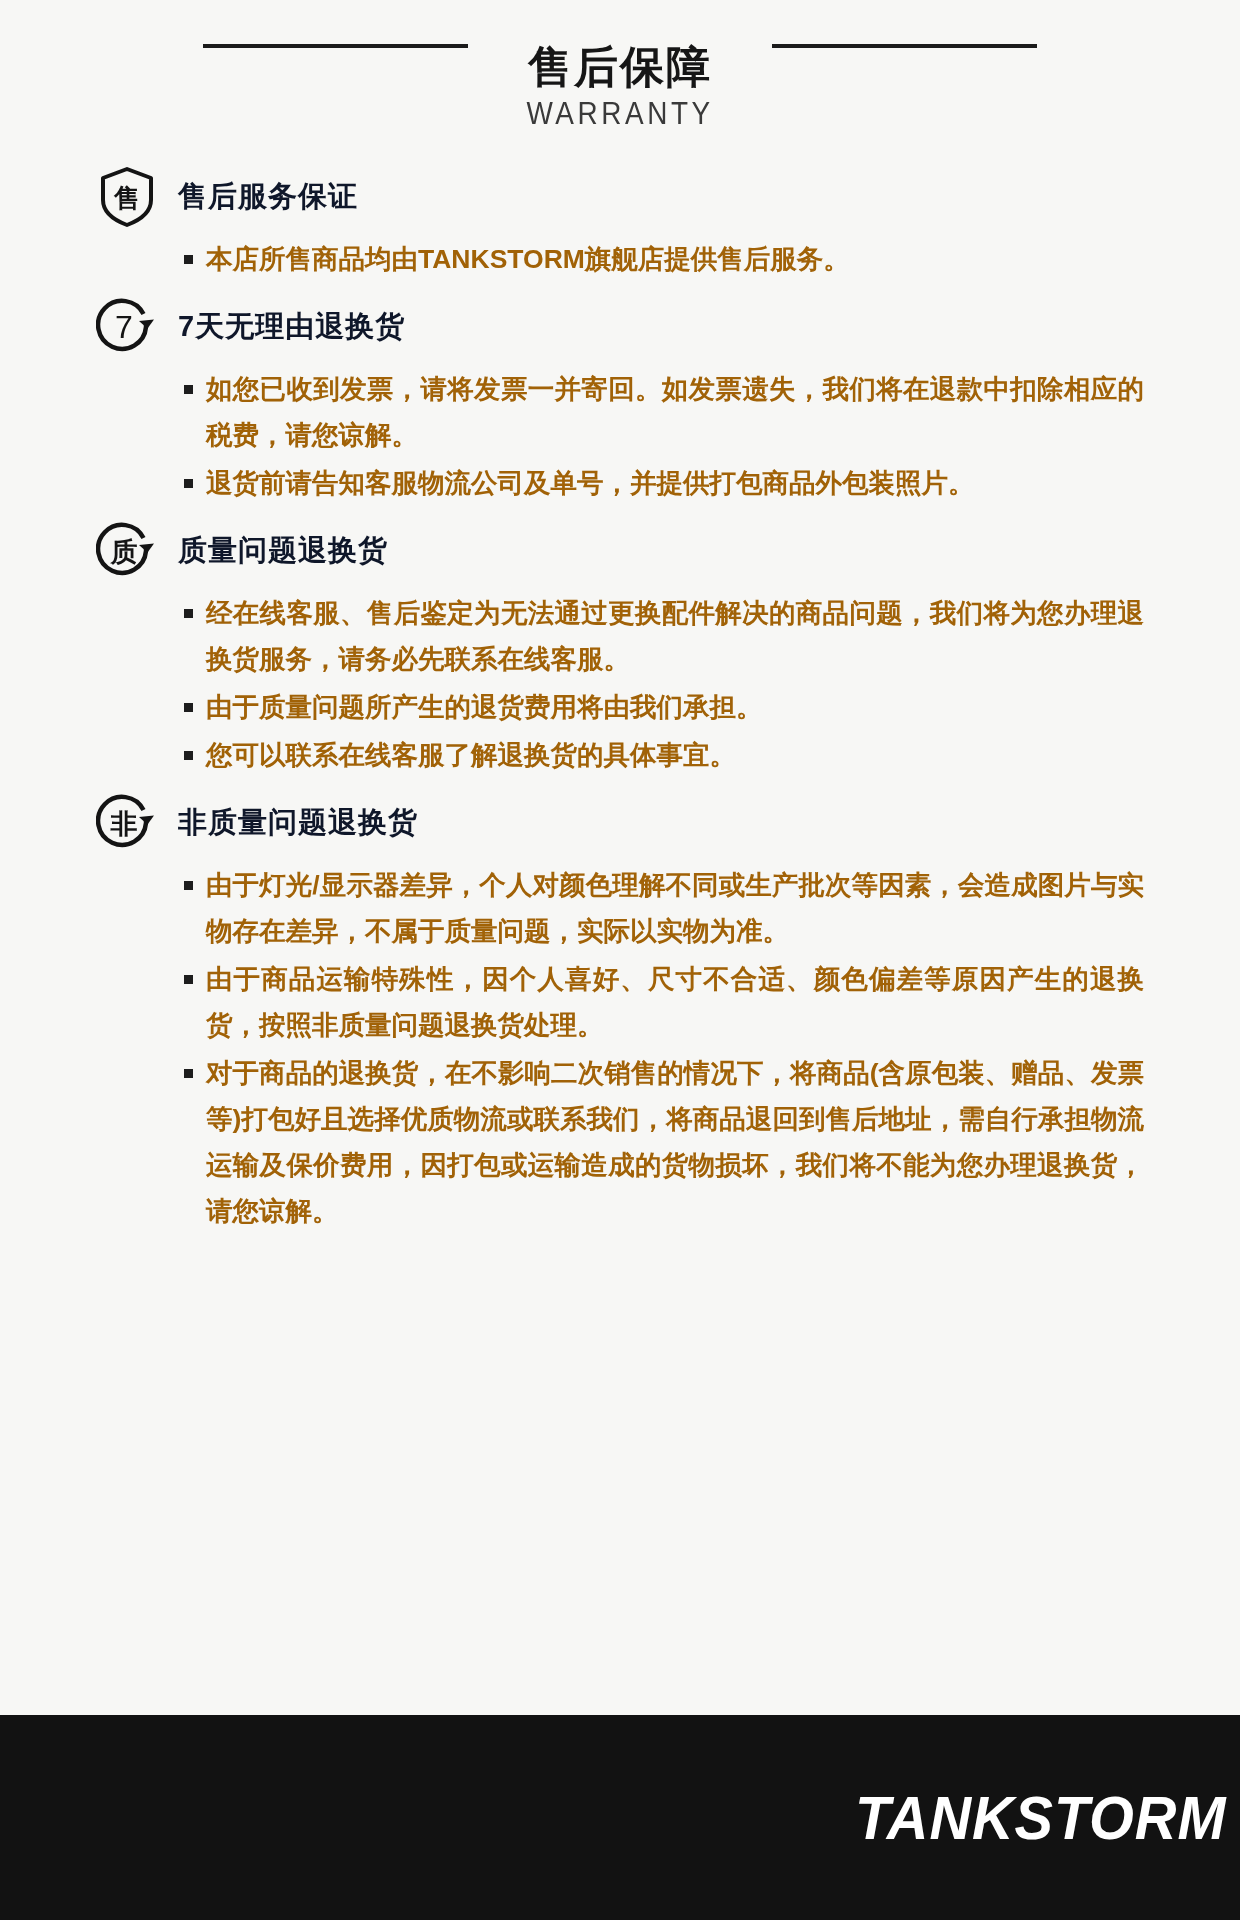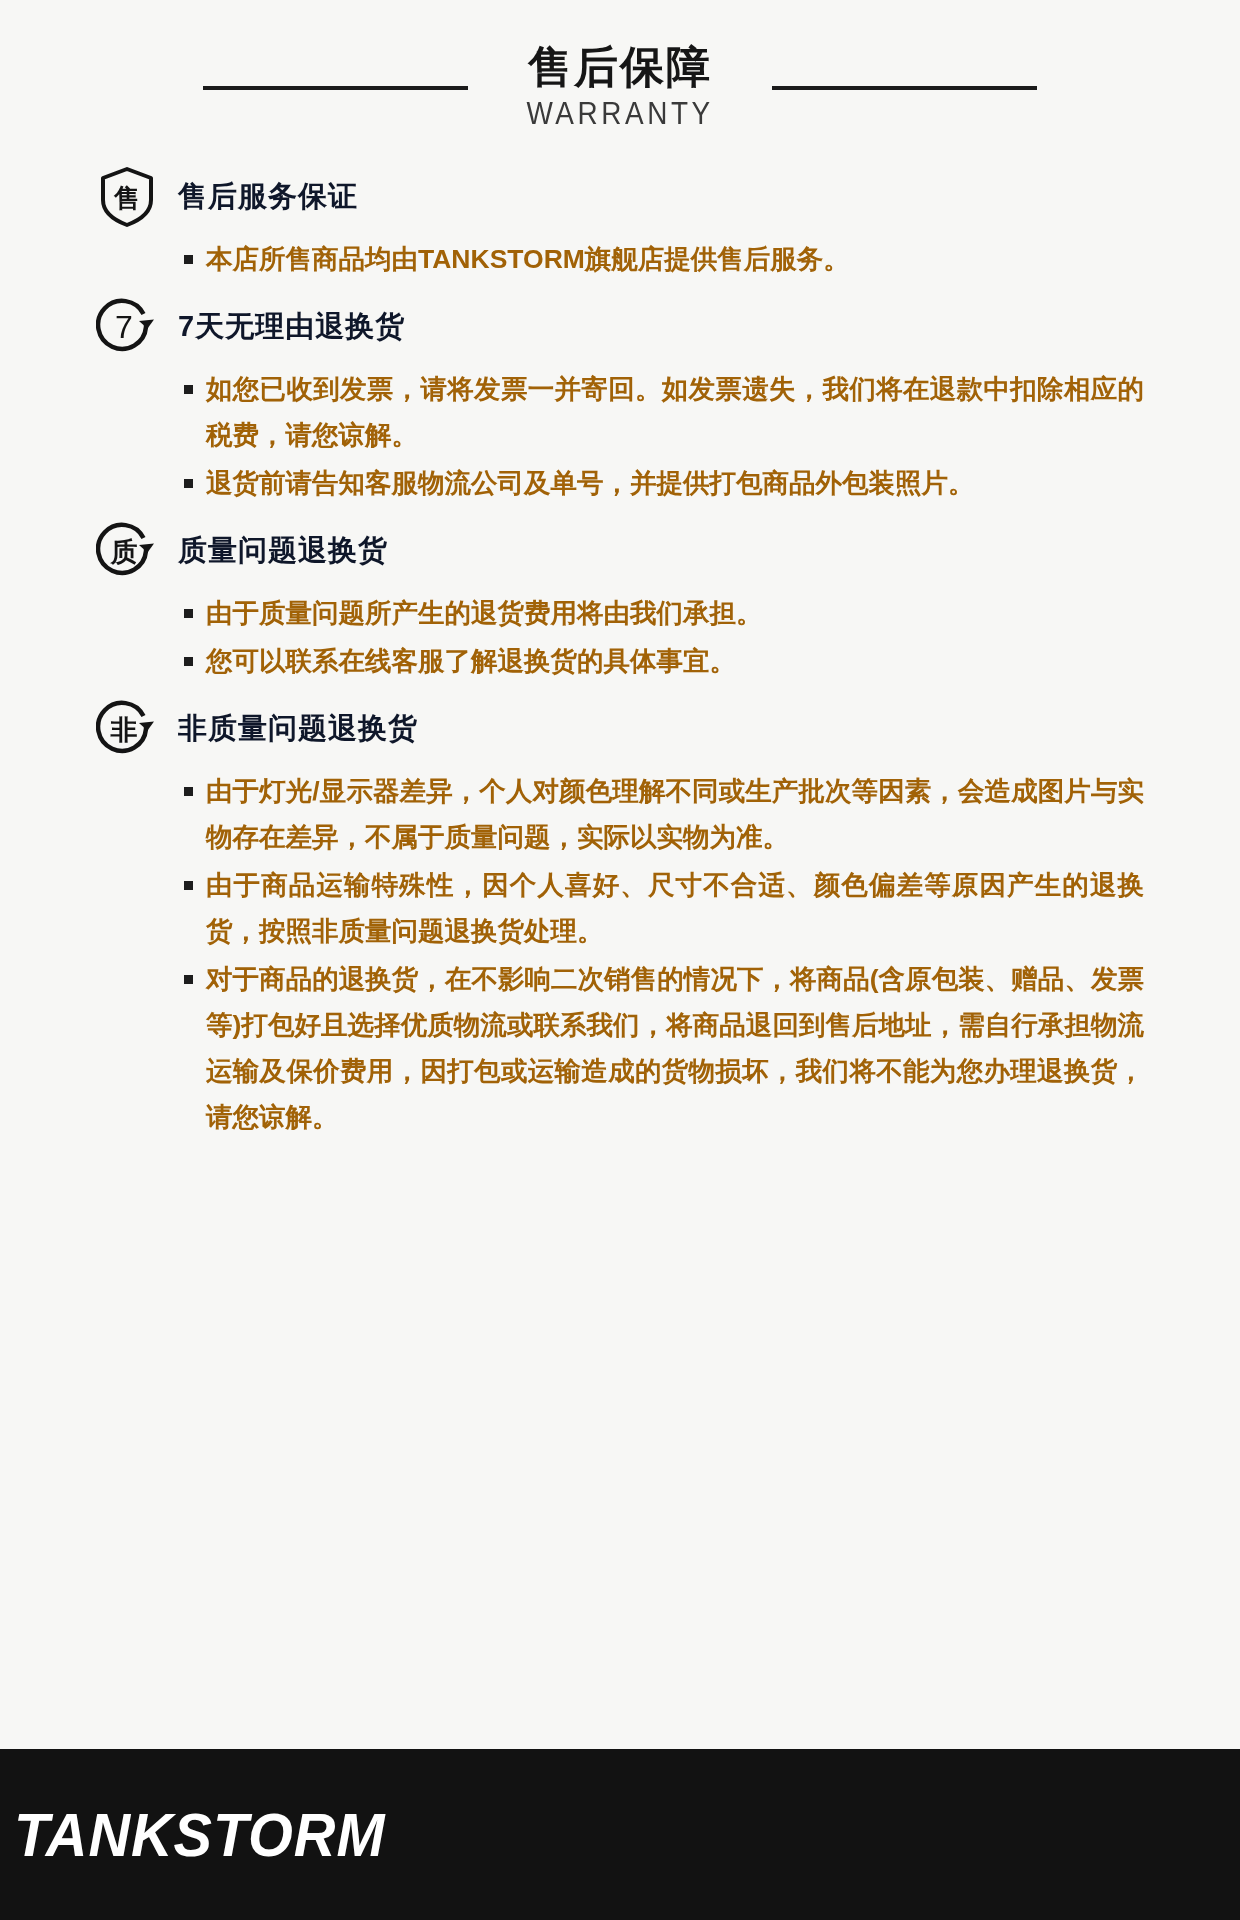--- a/index.html
+++ b/index.html
@@ -27,21 +27,21 @@
   
   .header {
     padding-top: 44px;
     display: flex;
     flex-direction: column;
     align-items: center;
   }
   .header-row {
     width: 100%;
     display: flex;
-    align-items: center;
+    align-items: flex-start;
     justify-content: center;
     gap: 12px;
   }
   .rule {
     height: 4px;
     background: #1b1b1b;
     width: 265px;
     flex: 0 0 auto;
   }
   .rule.left { margin-right: 36px; margin-left: 100px; }
@@ -116,25 +116,25 @@
     position: absolute;
     left: 2px;
     top: 19px;
     width: 9px;
     height: 9px;
     background: #1d1d1d;
   }
 
   
   .footer {
-    height: 171px;
+    height: 205px;
     background: #121212;
     display: flex;
     align-items: center;
-    justify-content: flex-start;
+    justify-content: flex-end;
     flex: 0 0 auto;
   }
   .brand {
     color: #ffffff;
     font-size: 62px;
     font-weight: bold;
     font-style: italic;
     letter-spacing: 1px;
     transform: scaleX(0.93);
   }
@@ -194,20 +194,21 @@
         <div class="icon-wrap">
           <svg width="62" height="62" viewBox="0 0 62 62">
             <path d="M47.5 18 A24 24 0 1 0 50 31 L50 26" fill="none" stroke="#141414" stroke-width="4.5" stroke-linecap="butt"></path>
             <path d="M43 25 L51.5 32.5 L58 23.5 Z" fill="#141414"></path>
             <text x="28" y="41" text-anchor="middle" font-family="&quot;DejaVu Sans&quot;, sans-serif" font-size="27" font-weight="bold" fill="#141414">质</text>
           </svg>
         </div>
         <div class="section-title">质量问题退换货</div>
       </div>
       <ul class="bullets">
+        <li>经在线客服、售后鉴定为无法通过更换配件解决的商品问题，我们将为您办理退换货服务，请务必先联系在线客服。</li>
         <li>由于质量问题所产生的退货费用将由我们承担。</li>
         <li>您可以联系在线客服了解退换货的具体事宜。</li>
       </ul>
     </div>
 
     <div class="section">
       <div class="section-head">
         <div class="icon-wrap">
           <svg width="62" height="62" viewBox="0 0 62 62">
             <path d="M47.5 18 A24 24 0 1 0 50 31 L50 26" fill="none" stroke="#141414" stroke-width="4.5" stroke-linecap="butt"></path>

